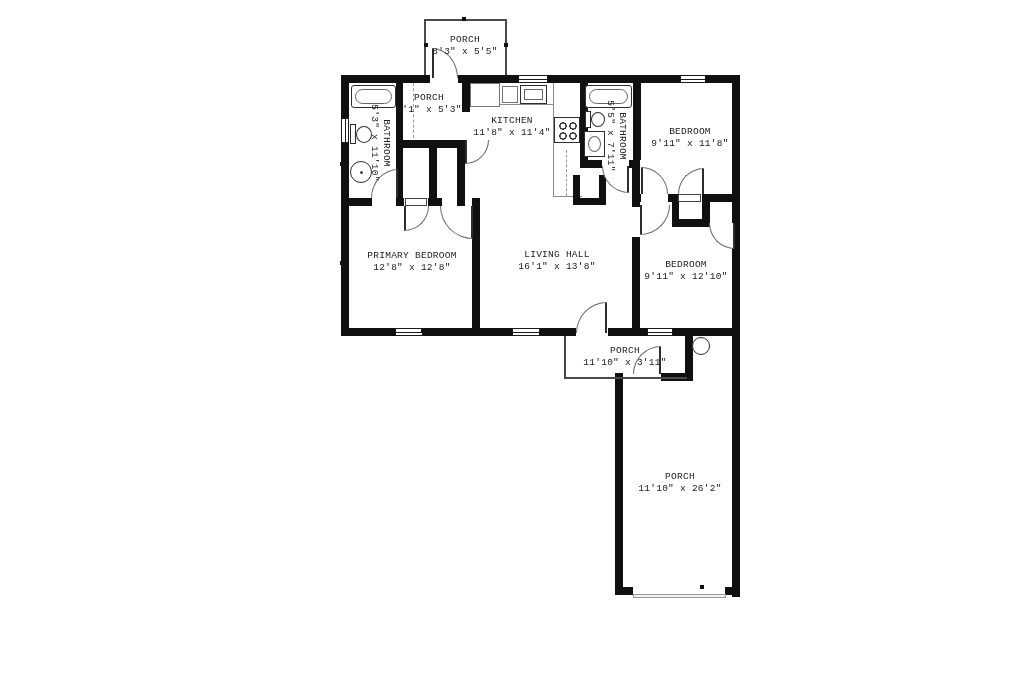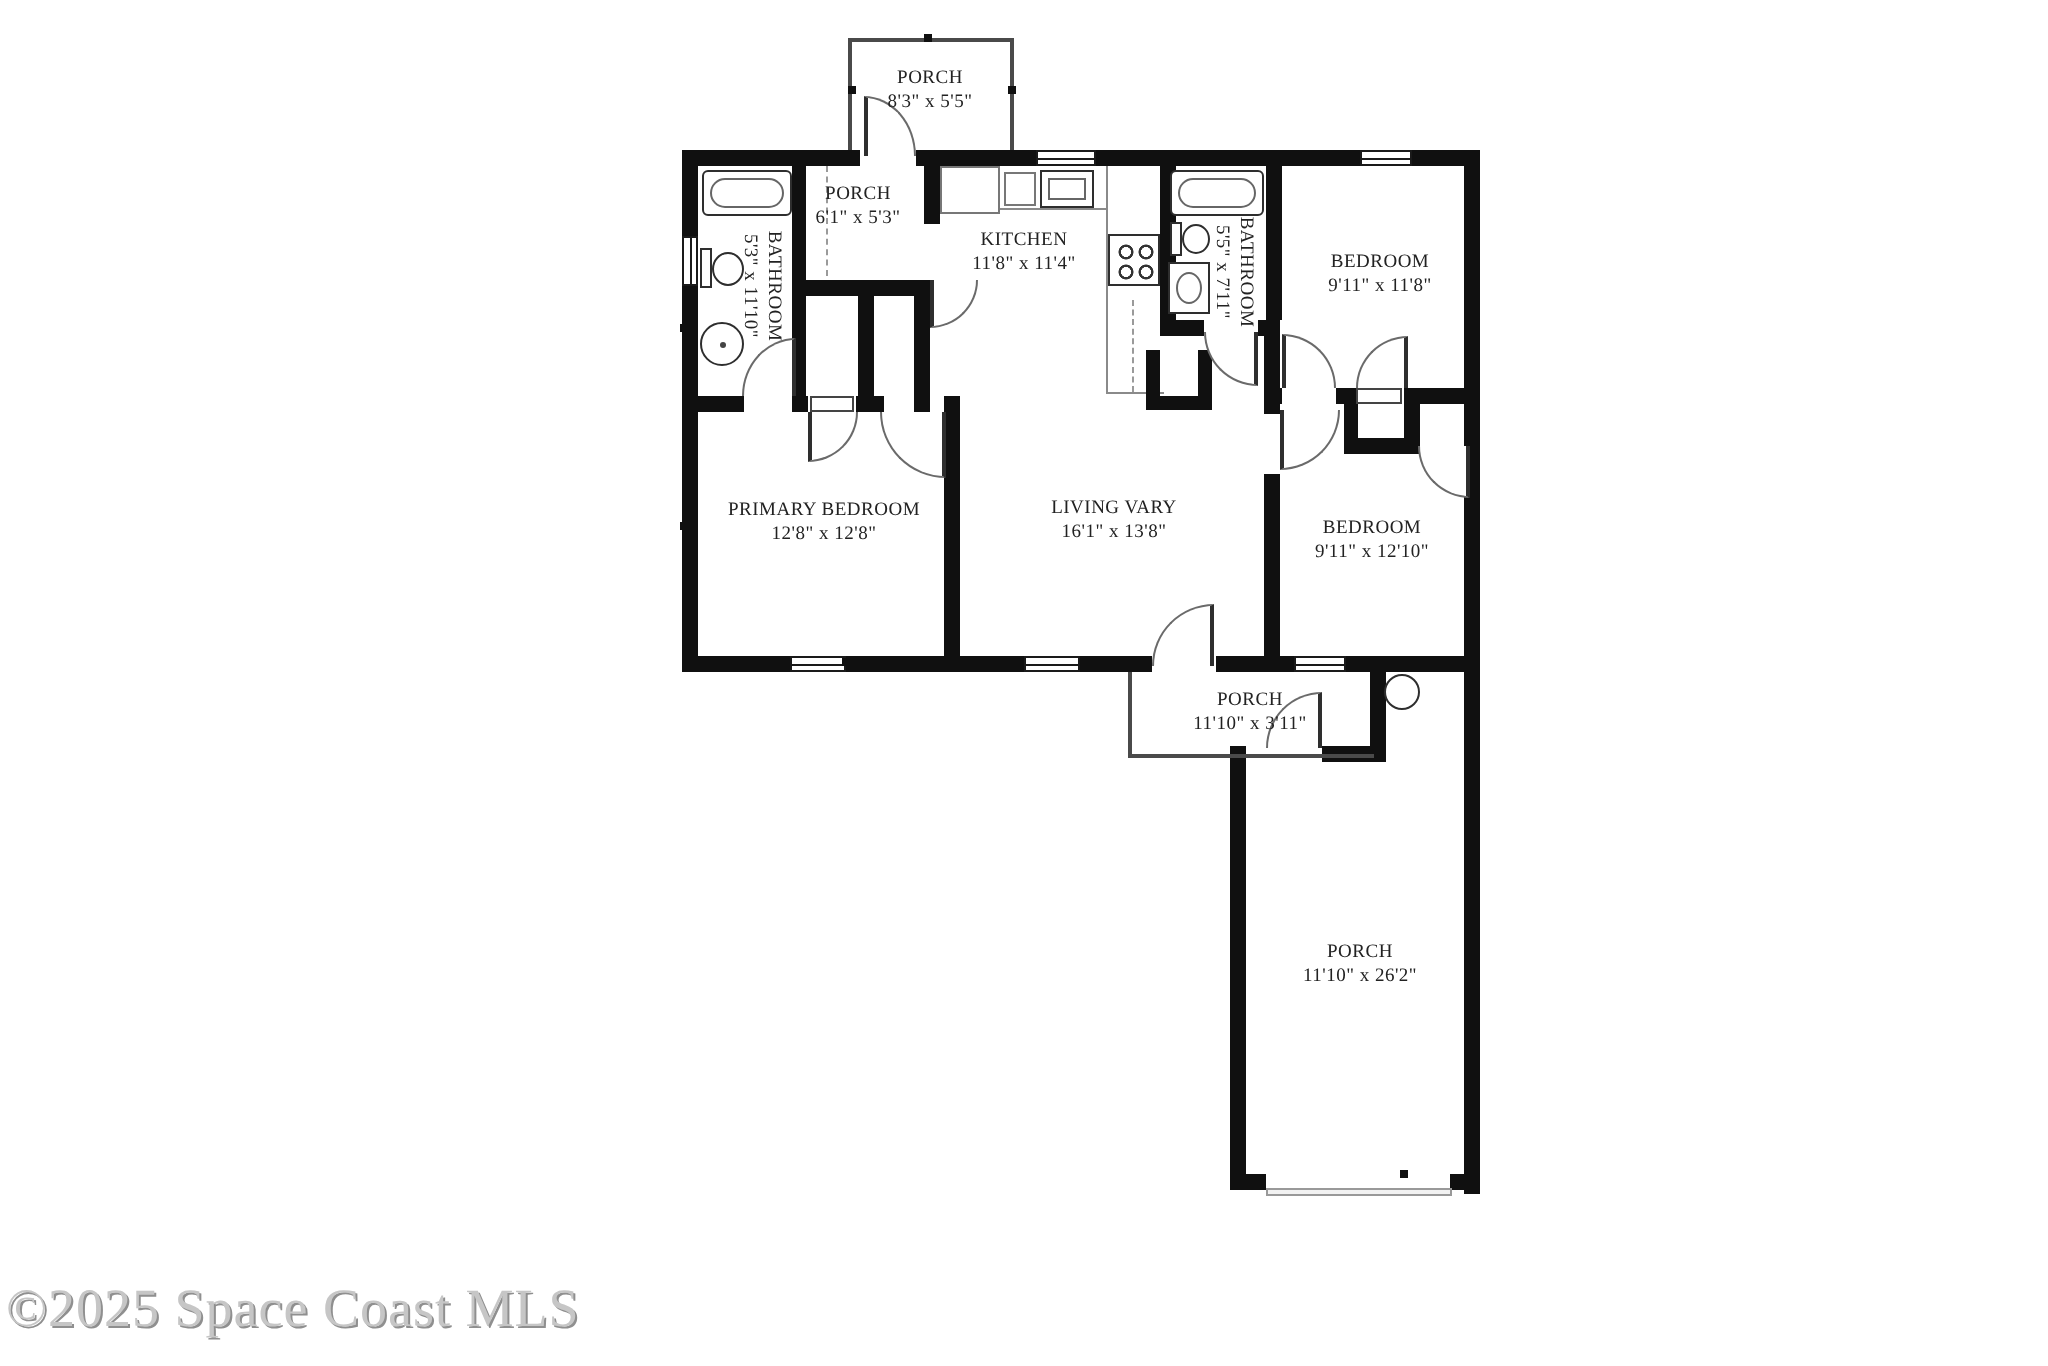--- a/index.html
+++ b/index.html
@@ -1,17 +1,17 @@
 <!DOCTYPE html>
 <html><head>
 <meta charset="utf-8">
 <style>
   html,body{margin:0;padding:0;background:#ffffff;}
   .stage{position:relative;width:1024px;height:683px;background:#fff;overflow:hidden;
-         font-family:Liberation Serif, serif;}
+         font-family:Liberation Mono, monospace;}
   
   .wall{position:absolute;background:#101010;z-index:2;}
   
   .pline{position:absolute;background:#4a4a4a;z-index:2;}
   
   .window{position:absolute;background:#fff;border:1px solid #1a1a1a;box-sizing:border-box;z-index:3;}
   .window.h::after{content:'';position:absolute;left:0;right:0;top:50%;height:1px;margin-top:-0.5px;background:#1a1a1a;}
   .window.v::after{content:'';position:absolute;top:0;bottom:0;left:50%;width:1px;margin-left:-0.5px;background:#1a1a1a;}
   
   .door{position:absolute;box-sizing:border-box;background:#fff;border:0 solid #6a6a6a;z-index:3;}
@@ -192,31 +192,30 @@
   </div>
   <div class="rlabel" style="left:690px;top:138px">
     <div>BEDROOM</div>
     <div>9'11" x 11'8"</div>
   </div>
   <div class="rlabel" style="left:412px;top:262px">
     <div>PRIMARY BEDROOM</div>
     <div>12'8" x 12'8"</div>
   </div>
   <div class="rlabel" style="left:557px;top:261px">
-    <div>LIVING VARY</div>
+    <div>LIVING HALL</div>
     <div>16'1" x 13'8"</div>
   </div>
   <div class="rlabel" style="left:686px;top:271px">
     <div>BEDROOM</div>
     <div>9'11" x 12'10"</div>
   </div>
   <div class="rlabel" style="left:625px;top:357px">
     <div>PORCH</div>
     <div>11'10" x 3'11"</div>
   </div>
   <div class="rlabel" style="left:680px;top:483px">
     <div>PORCH</div>
     <div>11'10" x 26'2"</div>
   </div>
 
-  <div class="watermark">©2025 Space Coast MLS</div>
 
 </div>
 
 </body></html>

